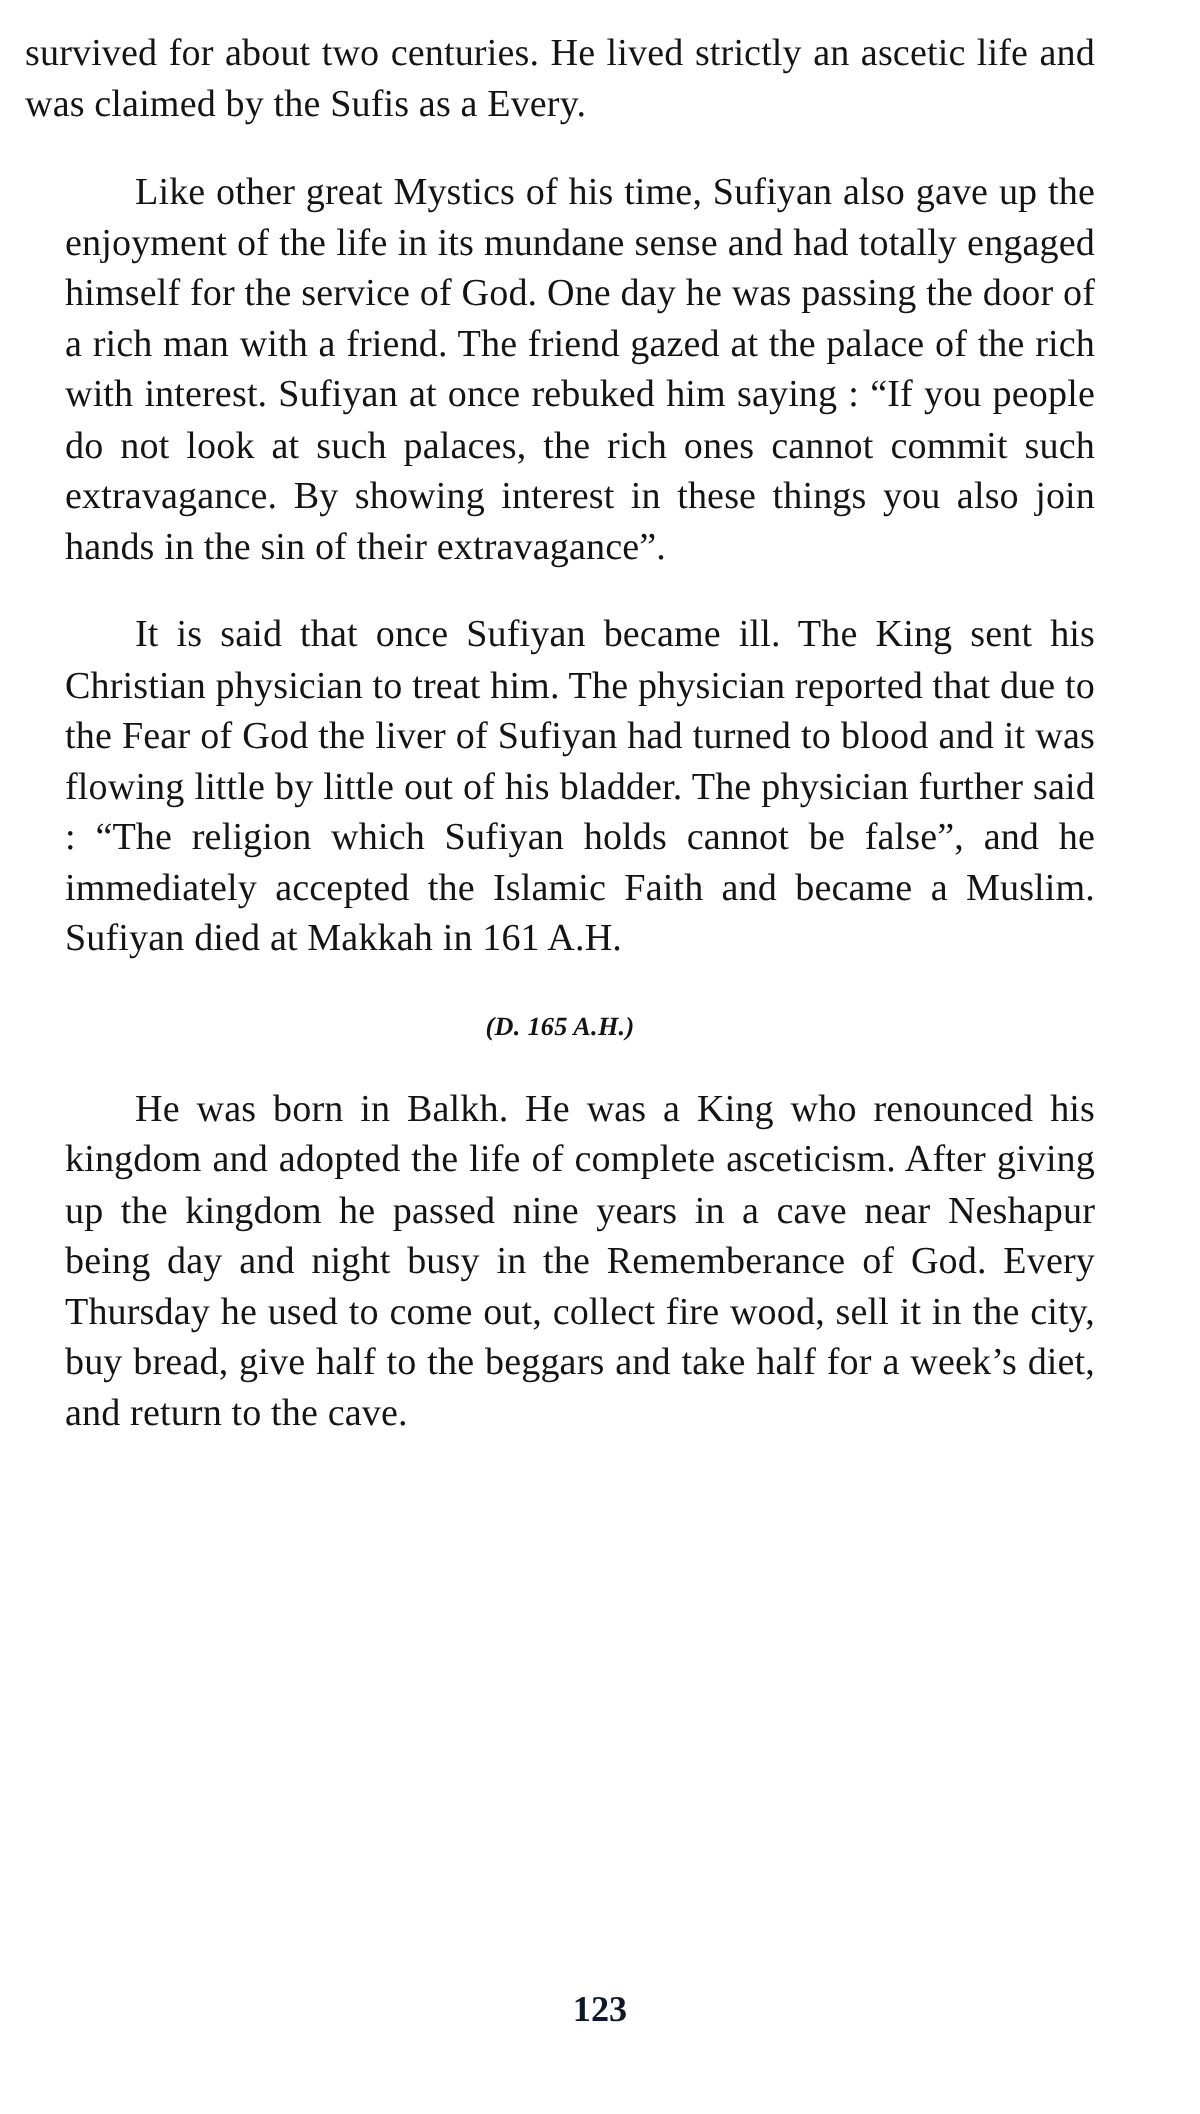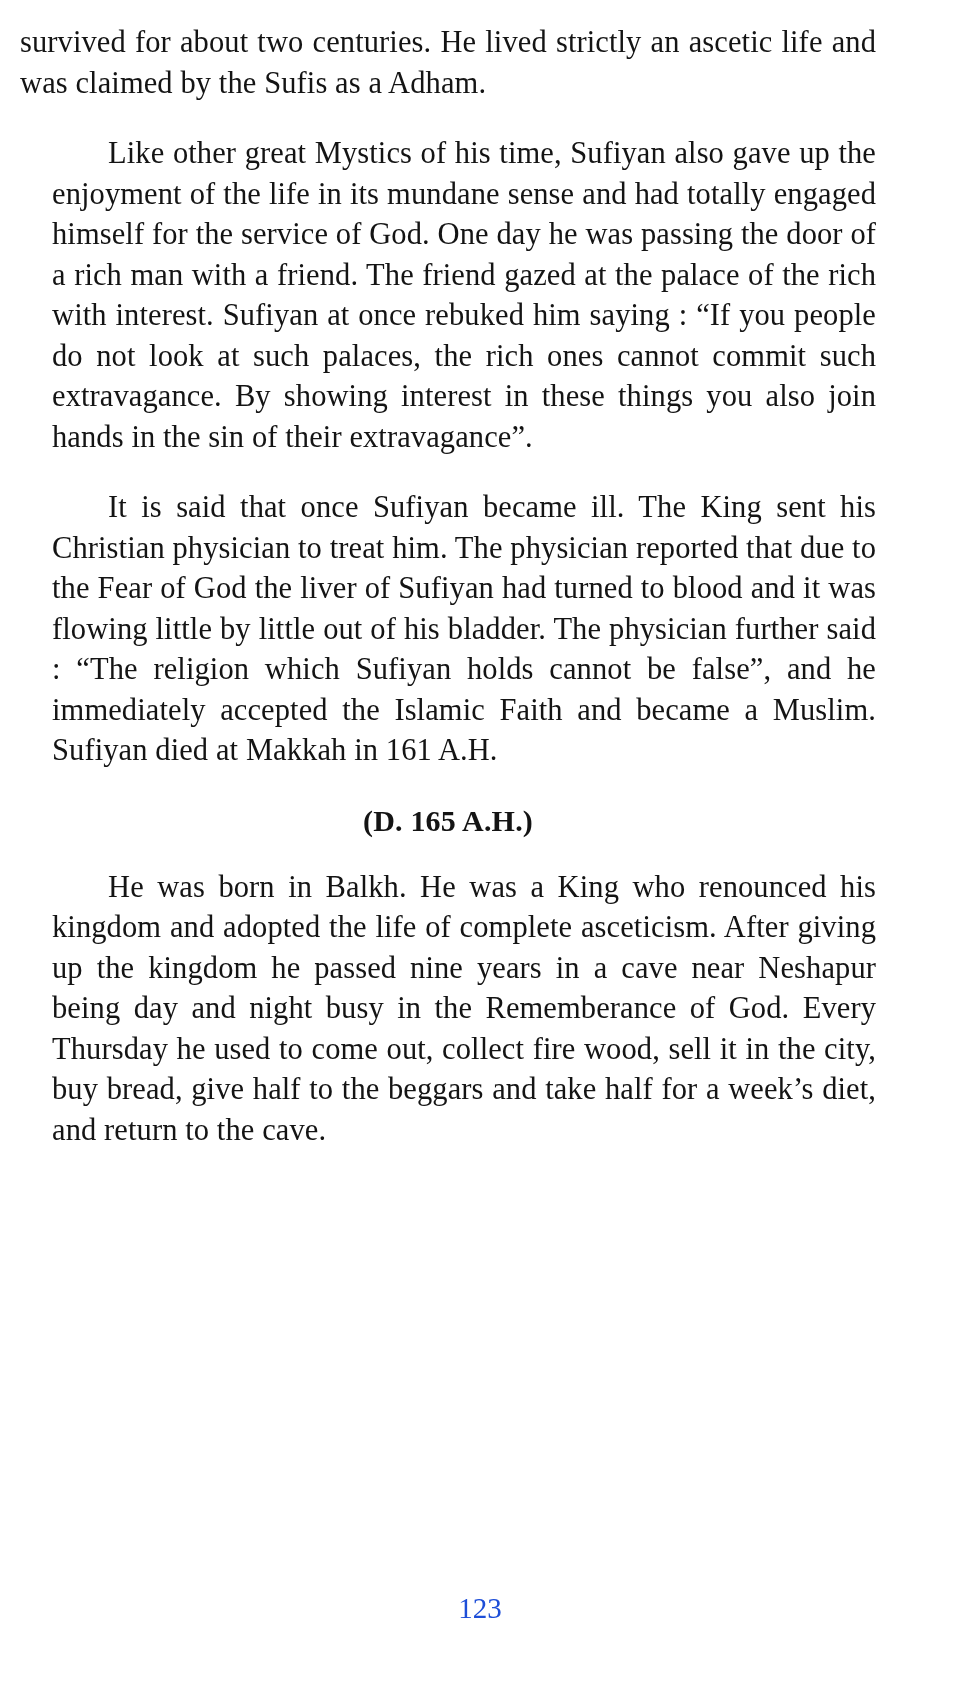--- a/index.html
+++ b/index.html
@@ -43,49 +43,51 @@
     margin: 14px 0 26px 0;
     text-align: center;
   }
   .heading-title {
     font-size: 30px;
     font-weight: bold;
     line-height: 40px;
     letter-spacing: 0.3px;
   }
   .heading-sub {
-    font-size: 30px;
+    font-size: 21px;
     font-weight: bold;
     line-height: 40px;
     letter-spacing: 0.2px;
+    font-style: italic;
   }
   .italic {
   }
   .page-number {
     position: absolute;
     left: 0;
     right: 0;
     bottom: 66px;
     text-align: center;
     font-size: 29px;
     font-family: "Liberation Serif", serif;
-    color: #1d4ed8;
+    color: #0f172a;
+    font-weight: bold;
   }
   .last-para {
     margin-bottom: 0;
   }
 </style>
 </head>
 <body>
 
 <div class="page">
 
   <div class="body-text">
 
-    <p class="para"><span>survived for about two centuries. He lived strictly an ascetic life and was claimed by the </span><span class="italic">Sufis</span><span> as a Adham.</span></p>
+    <p class="para"><span>survived for about two centuries. He lived strictly an ascetic life and was claimed by the </span><span class="italic">Sufis</span><span> as a Every.</span></p>
 
     <p class="para indent">Like other great Mystics of his time, Sufiyan also gave up the enjoyment of the life in its mundane sense and had totally engaged himself for the service of God. One day he was passing the door of a rich man with a friend. The friend gazed at the palace of the rich with interest. Sufiyan at once rebuked him saying : “If you people do not look at such palaces, the rich ones cannot commit such extravagance. By showing interest in these things you also join hands in the sin of their extravagance”.</p>
 
     <p class="para indent">It is said that once Sufiyan became ill. The King sent his Christian physician to treat him. The physician reported that due to the Fear of God the liver of Sufiyan had turned to blood and it was flowing little by little out of his bladder. The physician further said : “The religion which Sufiyan holds cannot be false”, and he immediately accepted the Islamic Faith and became a Muslim. Sufiyan died at Makkah in 161 A.H.</p>
 
     <div class="heading-block">
       <div class="heading-sub">(D. 165 A.H.)</div>
     </div>
 
     <p class="para indent">He was born in Balkh. He was a King who renounced his kingdom and adopted the life of complete asceticism. After giving up the kingdom he passed nine years in a cave near Neshapur being day and night busy in the Rememberance of God. Every Thursday he used to come out, collect fire wood, sell it in the city, buy bread, give half to the beggars and take half for a week’s diet, and return to the cave.</p>

